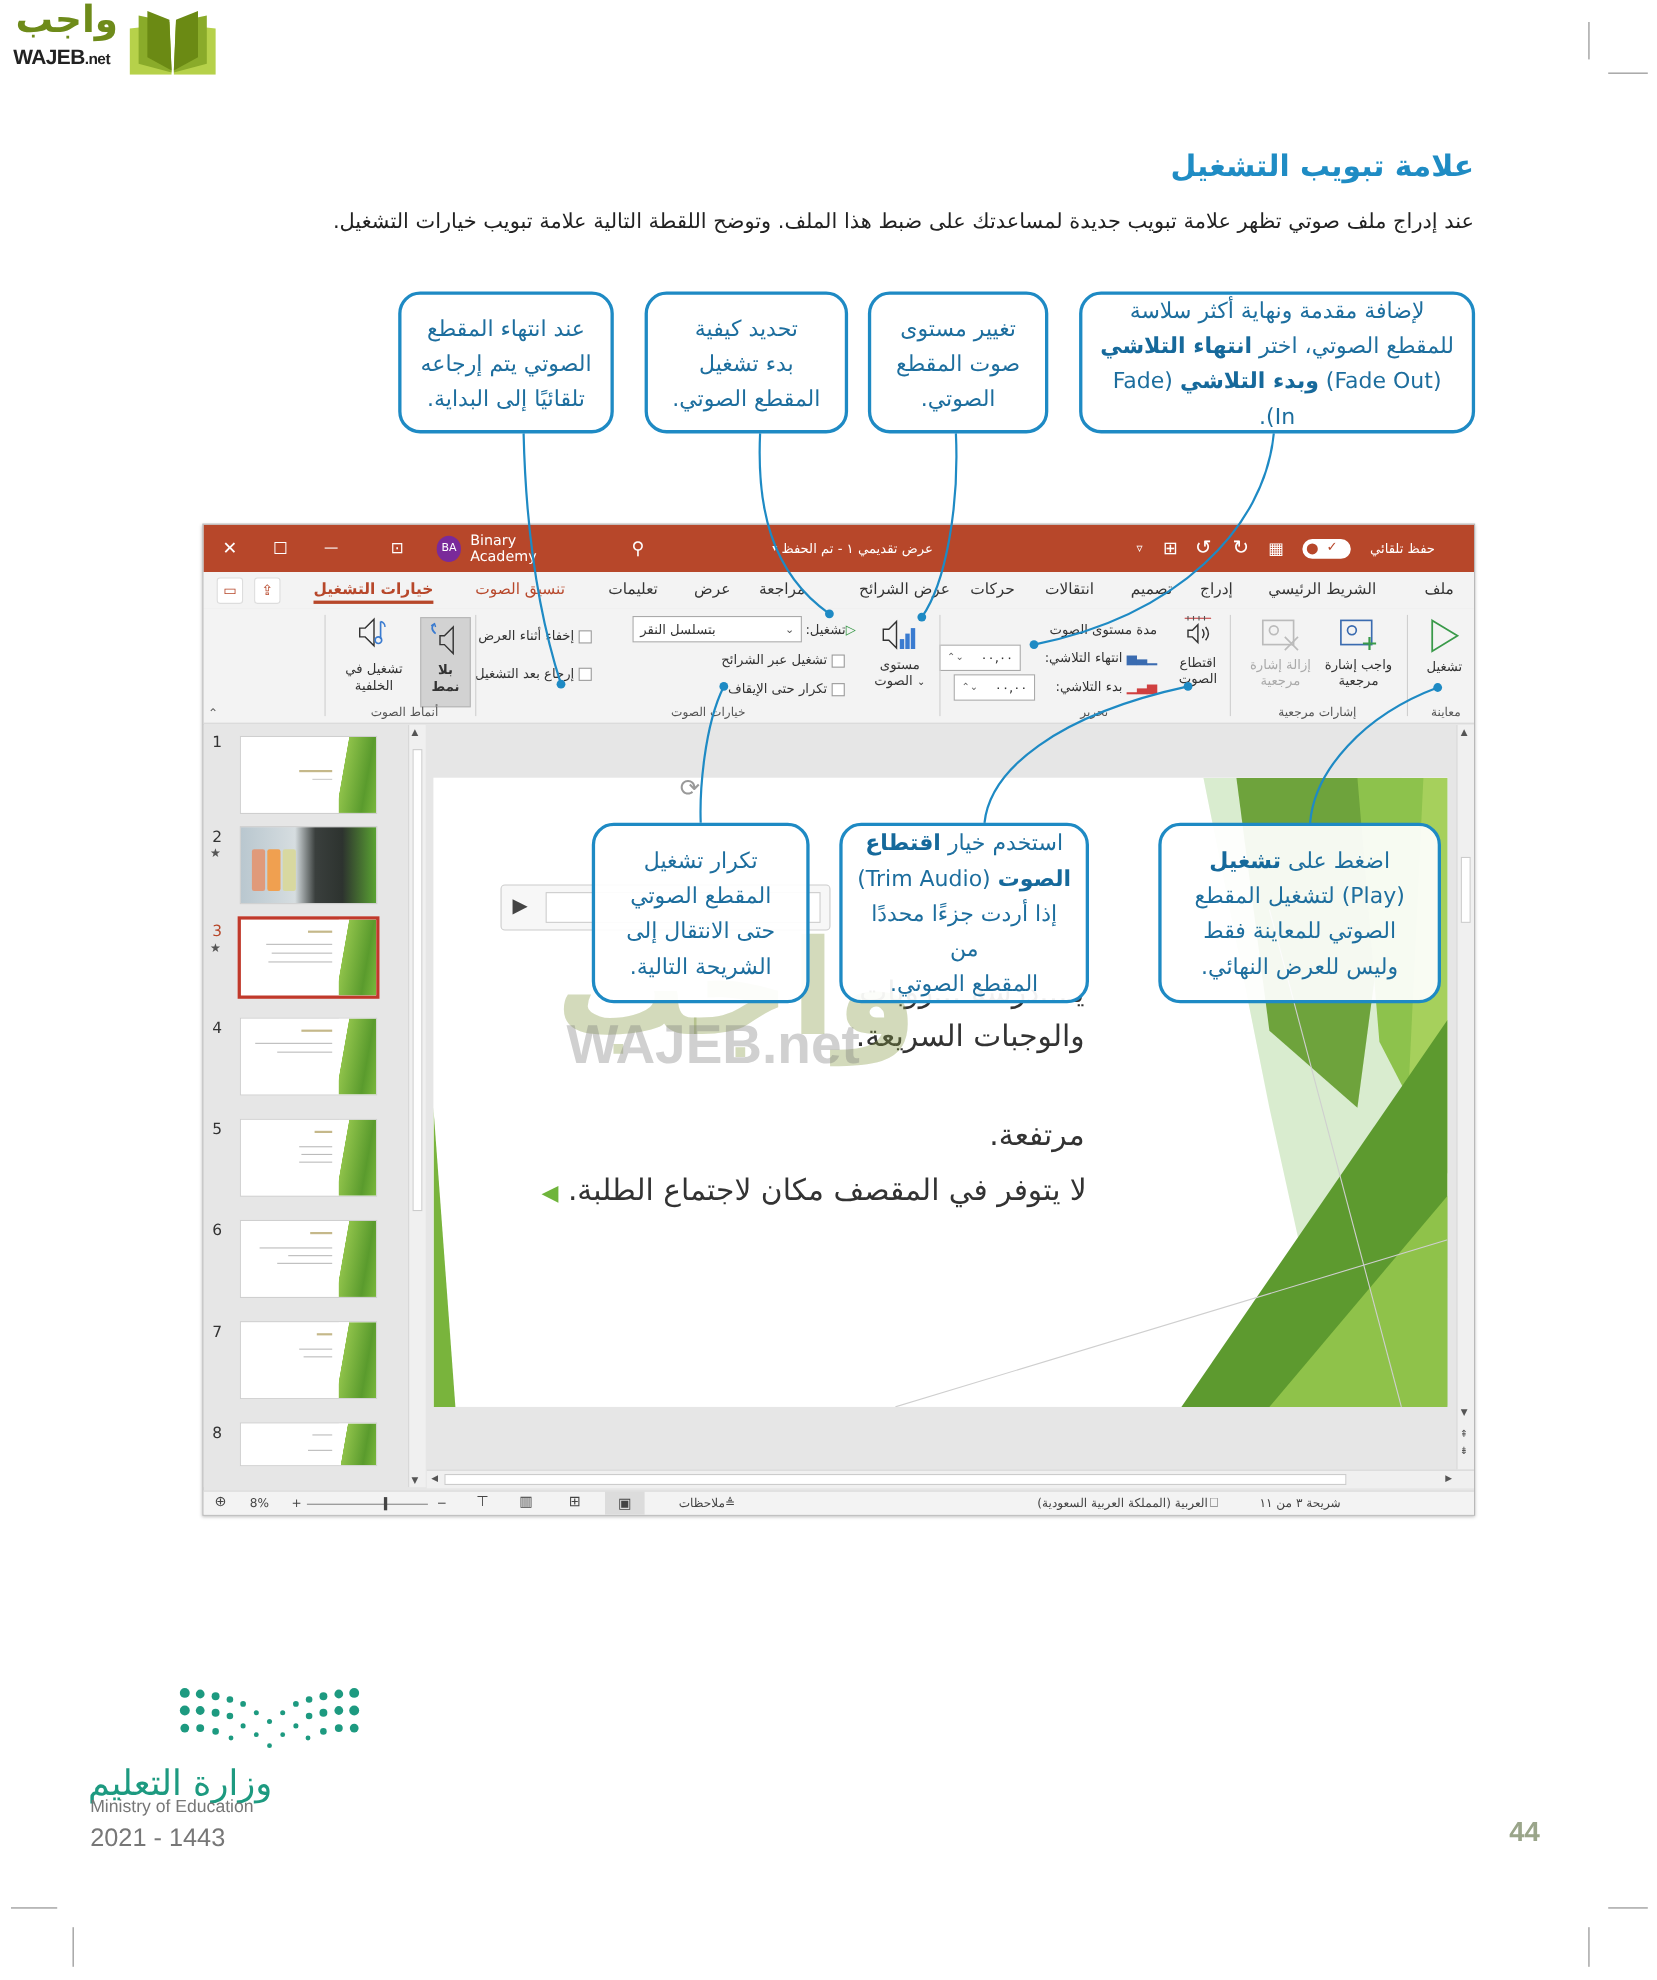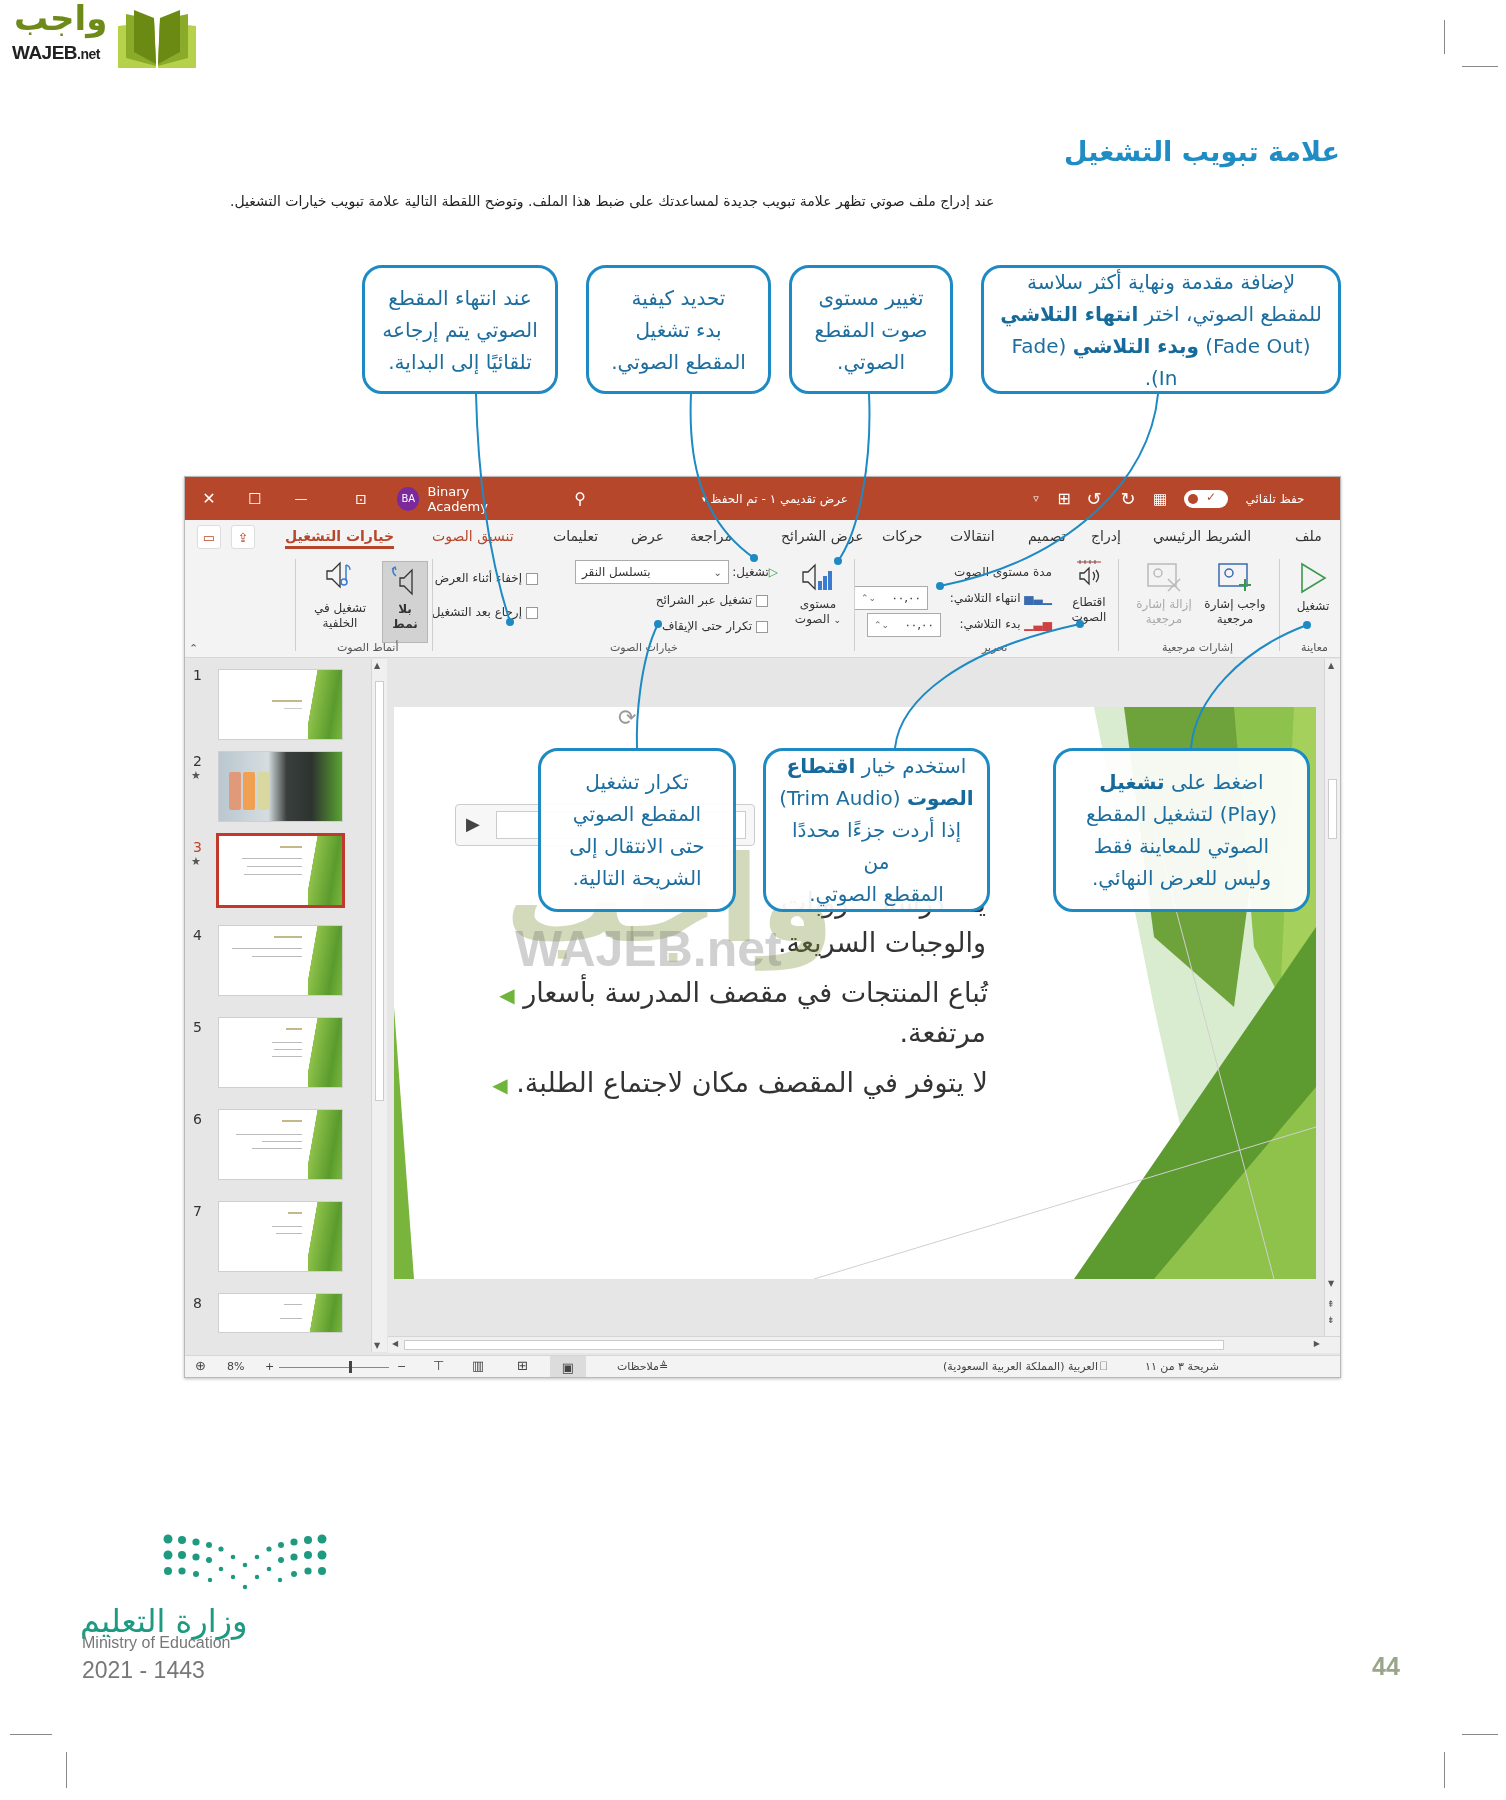--- a/index.html
+++ b/index.html
@@ -12,21 +12,21 @@
 
   
   .wajeb-logo { left: 10px; top: 4px; width: 185px; height: 64px; }
   .wajeb-ar { position: absolute; left: 4px; top: -6px; font-size: 34px; font-weight: bold; color: #6e8b1a; font-family: "DejaVu Sans", sans-serif; }
   .wajeb-en { position: absolute; left: 2px; top: 38px; font-size: 19px; font-weight: bold; color: #222; letter-spacing: -0.5px; font-family: "Liberation Sans", sans-serif; }
   .wajeb-en span { font-size: 14px; }
   .book { position: absolute; left: 106px; top: 4px; width: 82px; height: 60px; }
 
   
   .h-title { right: 166px; top: 136px; font-size: 27px; font-weight: bold; color: #1f8cc4; direction: rtl; }
-  .intro { right: 166px; top: 183px; width: 1110px; font-size: 14px; line-height: 36px; direction: rtl; text-align: left; color: #222; }
+  .intro { right: 166px; top: 183px; width: 1110px; font-size: 19px; line-height: 36px; direction: rtl; text-align: right; color: #222; }
 
   
   .callout { position: absolute; border: 3px solid #1e8ac4; border-radius: 20px; background: rgba(255,255,255,0.93); color: #1d6e9e; font-size: 20px; line-height: 32px; text-align: center; direction: rtl; display: flex; align-items: center; justify-content: center; padding: 6px 10px; z-index: 20; }
   .callout b { color: #16699b; }
 
   svg.connectors { position: absolute; left: 0; top: 0; z-index: 25; pointer-events: none; }
 
   
   .ppt { left: 184px; top: 476px; width: 1157px; height: 902px; border: 1px solid #b9b9b9; background: #e6e6e6; overflow: hidden; box-shadow: 0 1px 3px rgba(0,0,0,0.25); }
   .titlebar { position: absolute; left: 0; top: 0; width: 100%; height: 43px; background: #b7472a; color: #fff; font-size: 13px; }
@@ -364,21 +364,20 @@
       <polygon points="900,0 922,0 922,572 880,420" fill="#a6d05c"></polygon>
       <polygon points="680,572 922,220 922,572" fill="#5d9a2f"></polygon>
       <polygon points="760,572 922,380 922,572" fill="#8fc24a"></polygon>
       <polygon points="0,300 20,572 0,572" fill="#79b43c"></polygon>
       <line x1="420" y1="572" x2="922" y2="420" stroke="#cfcfcf" stroke-width="1"></line>
       <line x1="760" y1="120" x2="880" y2="572" stroke="#cfcfcf" stroke-width="1"></line>
     </svg>
     <div style="position:absolute;left:224px;top:-2px;font-size:22px;color:#999;">⟳</div>
     <div class="bullet" style="top:176px;">يـ...درسة ...روبات</div>
     <div class="bullet" style="top:216px;">والوجبات السريعة.</div>
-    <div class="bullet" style="top:266px;right:328px;"><span>تُباع المنتجات في مقصف المدرسة بأسعار</span> <span class="tri">◀</span></div>
     <div class="bullet" style="top:306px;">مرتفعة.</div>
     <div class="bullet" style="top:356px;right:328px;"><span>لا يتوفر في المقصف مكان لاجتماع الطلبة.</span> <span class="tri">◀</span></div>
   </div>
 
   <div class="hscroll">
     <div style="position:absolute;left:4px;top:2px;font-size:8px;color:#555;">◀</div>
     <div style="position:absolute;left:16px;top:3px;width:820px;height:10px;background:#fff;border:1px solid #ccc;"></div>
     <div style="position:absolute;right:20px;top:2px;font-size:8px;color:#555;">▶</div>
   </div>
 

